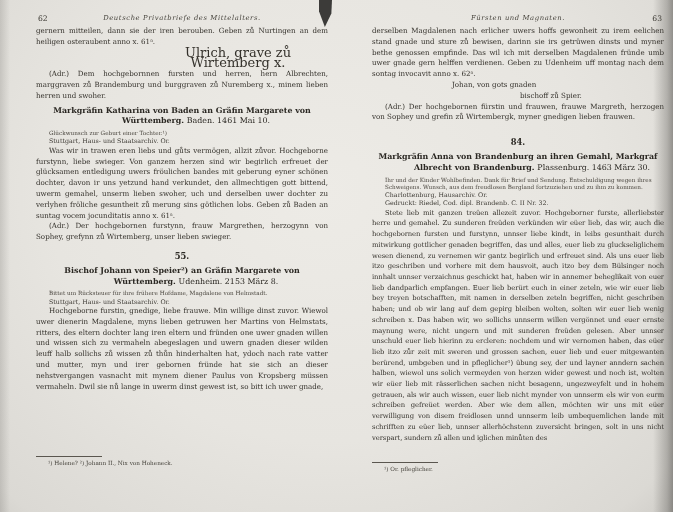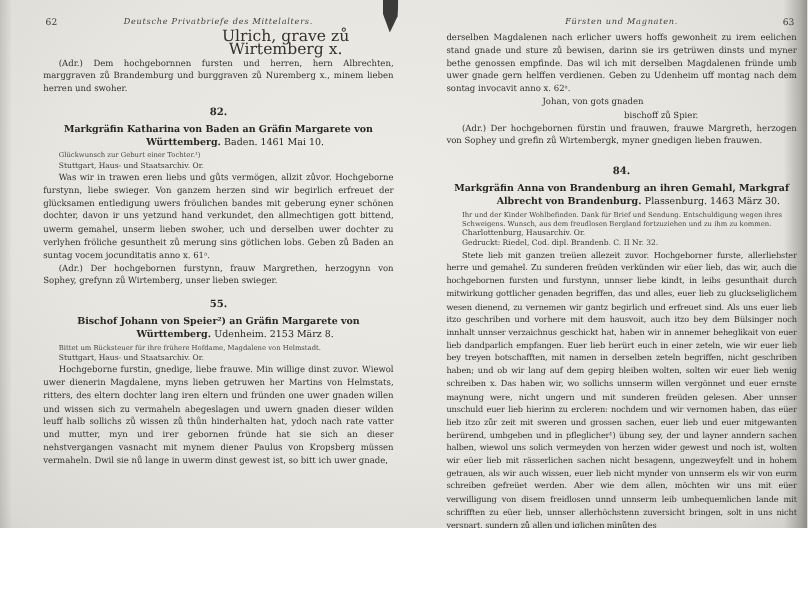--- a/index.html
+++ b/index.html
@@ -1,17 +1,17 @@
 <!DOCTYPE html>
 <html><head>
 <meta charset="utf-8">
 <style>
   html,body { margin:0; padding:0; }
   .sheet {
-    position:relative; width:673px; height:440px; overflow:hidden;
+    position:relative; width:673px; height:512px; overflow:hidden;
     background: radial-gradient(ellipse at 48% 38%, #edebe6 0%, #e7e5e0 55%, #dbd9d4 92%, #d0cec9 100%);
     font-family: "DejaVu Serif", "Liberation Serif", serif;
     color:#35322c;
   }
   .page { position:absolute; top:14px; width:292px; }
   .page.left  { left:36px; }
   .page.right { left:372px; }
 
   .running-head { position:relative; height:12px; margin-bottom:0; }
   .rtitle { display:block; text-align:center; font-size:6.8px; letter-spacing:0.6px; color:#45423b;font-style:italic; }
@@ -68,24 +68,24 @@
 <body>
 
 <div class="sheet">
 
   <div class="page left">
     <div class="running-head">
       <span class="pnum at-left">62</span>
       <span class="rtitle">Deutsche Privatbriefe des Mittelalters.</span>
     </div>
 
+    <p class="body noindent mt8">gernern mitteilen, dann sie der iren berouben. Geben zů Nurtingen an dem heiligen osteraubent anno x. 61ᵃ.</p>
     <div class="sig-single">Ulrich, grave zů Wirtemberg x.</div>
     <p class="body mt3">(Adr.) Dem hochgebornnen fursten und herren, hern Albrechten, marggraven zů Brandemburg und burggraven zů Nuremberg x., minem lieben herren und swoher.</p>
 
-    <div class="num mt8">82.</div>
     <div class="heading mt4">
       <span>Markgräfin Katharina von Baden an Gräfin Margarete von Württemberg.</span>
       <span class="hd">Baden. 1461 Mai 10.</span>
     </div>
     <div class="regest mt3">Glückwunsch zur Geburt einer Tochter.¹)</div>
     <div class="source">Stuttgart, Haus- und Staatsarchiv. Or.</div>
     <p class="body mt3">Was wir in trawen eren liebs und gůts vermögen, allzit zůvor. Hochgeborne furstynn, liebe swieger. Von ganzem herzen sind wir begirlich erfreuet der glücksamen entledigung uwers fröulichen bandes mit geberung eyner schönen dochter, davon ir uns yetzund hand verkundet, den allmechtigen gott bittend, uwerm gemahel, unserm lieben swoher, uch und derselben uwer dochter zu verlyhen fröliche gesuntheit zů merung sins götlichen lobs. Geben zů Baden an suntag vocem jocunditatis anno x. 61ᵃ.</p>
     <p class="body mt3">(Adr.) Der hochgebornen furstynn, frauw Margrethen, herzogynn von Sophey, grefynn zů Wirtemberg, unser lieben swieger.</p>
 
     <div class="num mt8">55.</div>

